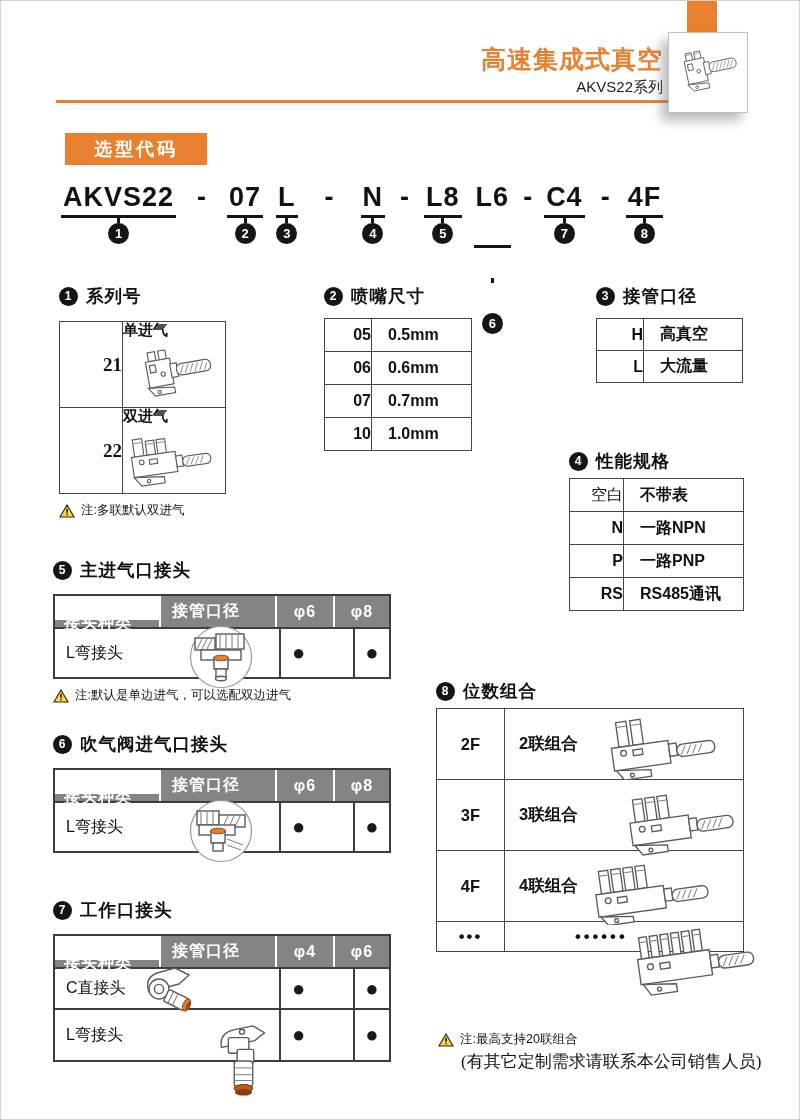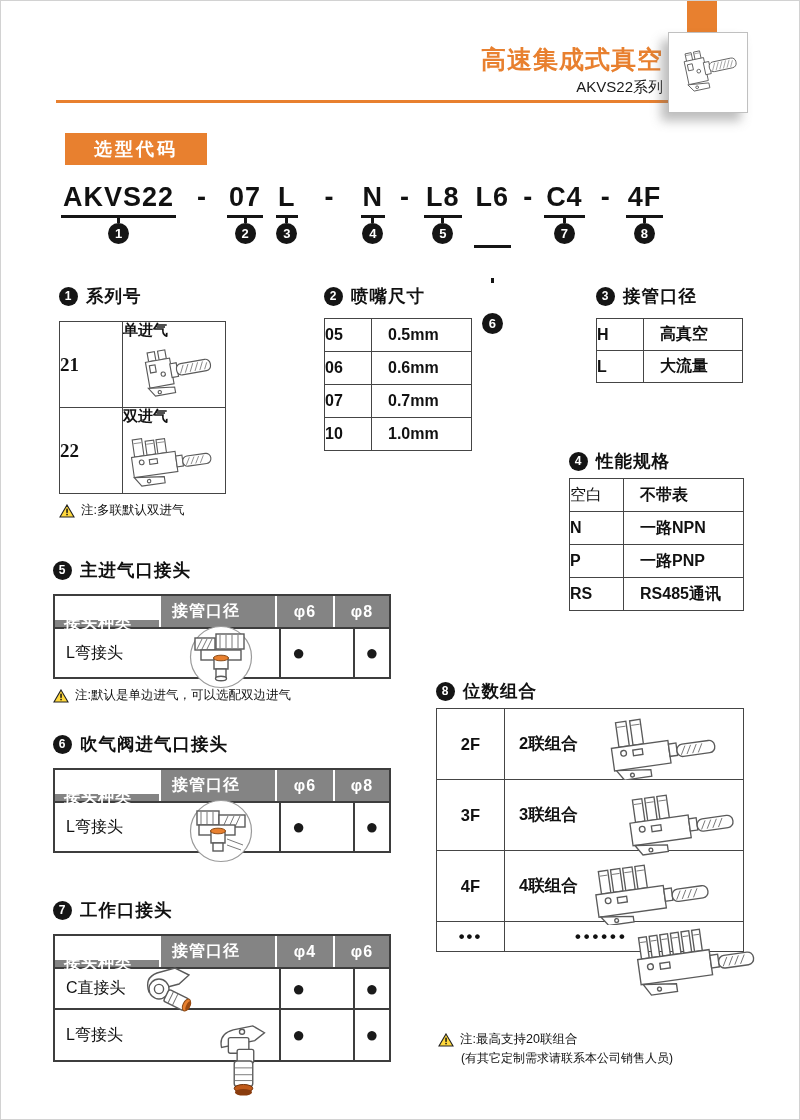--- a/index.html
+++ b/index.html
@@ -34,27 +34,27 @@
     display:inline-flex;align-items:center;justify-content:center;flex:none;}
   .dash{font-size:27px;font-weight:bold;line-height:1;}
   .d1{margin:0 21px;} .d2{margin:0 27px;} .d3{margin:0 15px;} .d4{margin:0 12px;} .d5{margin:0 16px;}
   .g-small{margin-left:13px;} .g-mid{margin-left:12px;gap:30px;}
 
   
   .sec{position:absolute;}
   .sec-head{display:flex;align-items:center;gap:8px;font-size:17.5px;font-weight:bold;letter-spacing:1px;}
   .sec-head .nc{width:19px;height:19px;font-size:12px;}
   .note{display:flex;align-items:center;gap:6px;font-size:12.5px;margin-top:8px;white-space:nowrap;}
-  .note2{padding-left:23px;font-size:12px;margin-top:2px;white-space:nowrap;}
+  .note2{padding-left:23px;font-size:17px;margin-top:2px;white-space:nowrap;font-family:Liberation Serif, serif;}
   .warn{flex:none;display:inline-flex;}
 
   
   .dtable{border-collapse:collapse;table-layout:fixed;background:#fff;}
   .dtable td{border:1.5px solid var(--line);font-size:16px;padding:0;}
-  .dtable .c{text-align:left;font-weight:bold;border-radius:7px;}
+  .dtable .c{text-align:right;font-weight:bold;border-radius:7px;}
   .dtable .v{text-align:left;padding-left:16px;font-weight:bold;}
 
   #sec-series{left:58px;top:283px;}
   #sec-series .sec-head{margin-bottom:13px;}
   .series-table{width:167px;}
   .series-table td{height:86px;font-family:Liberation Serif, serif;}
   .series-table .code{font-size:19px;}
   .series-imgcell{position:relative;vertical-align:top;padding:6px 0 0 7px;}
   .series-label{font-weight:bold;font-size:15px;line-height:1.1;}
   .series-img{position:absolute;right:0;bottom:0;}

